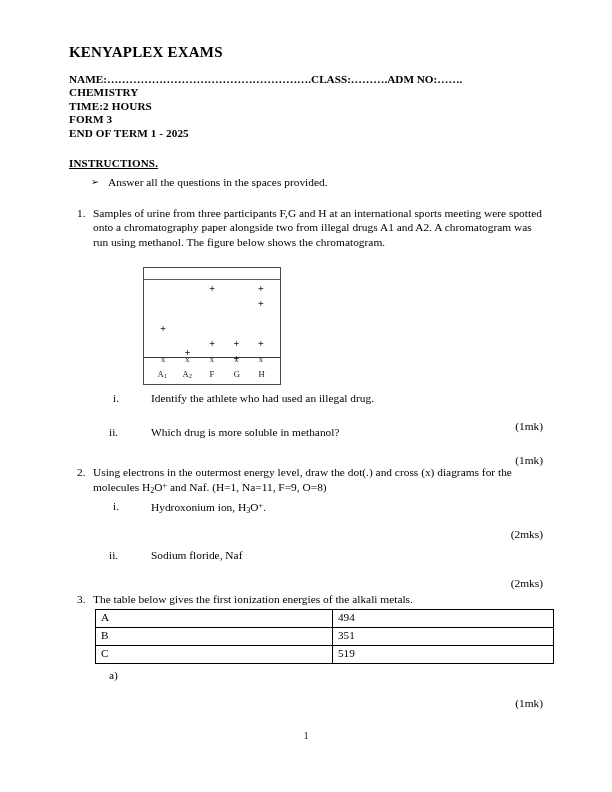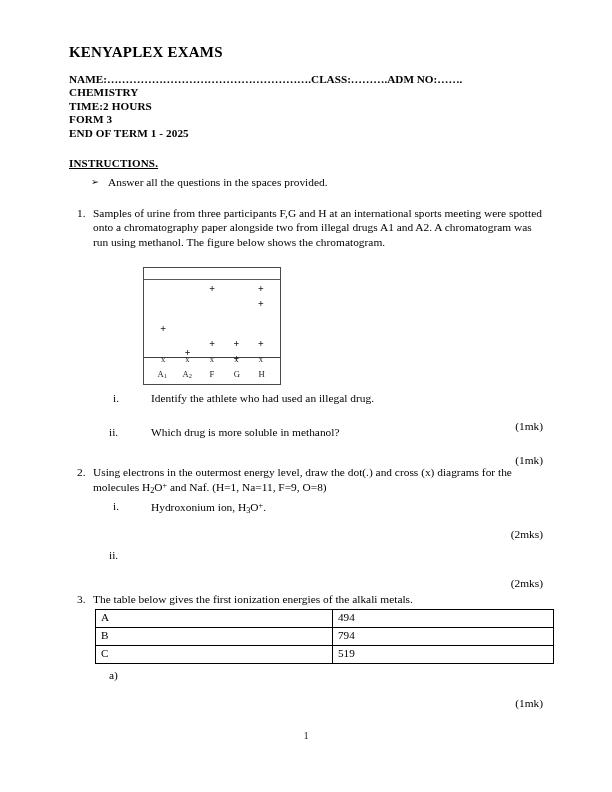--- a/index.html
+++ b/index.html
@@ -278,37 +278,38 @@
     </div>
 
     <div class="sub-row sub-mark-indent">
       <div class="sub-label roman-i">i.</div>
       <div class="sub-text"><span>Hydroxonium ion, H</span><sub>3</sub><span>O</span><sup>+</sup><span>.</span></div>
       <div class="marks">(2mks)</div>
     </div>
     <div class="spacer-3"></div>
     <div class="sub-row sub-mark-indent">
       <div class="sub-label">ii.</div>
+      <div class="sub-text">Sodium floride, Naf</div>
       <div class="marks">(2mks)</div>
     </div>
 
     <div class="q-row q3">
       <div class="q-num">3.</div>
       <div class="q-body">The table below gives the first ionization energies of the alkali metals.</div>
     </div>
 
     <table class="ion-table">
       <tbody>
         <tr>
           <td class="col-el">A</td>
           <td class="col-val">494</td>
         </tr>
         <tr>
           <td class="col-el">B</td>
-          <td class="col-val">794</td>
+          <td class="col-val">351</td>
         </tr>
         <tr>
           <td class="col-el">C</td>
           <td class="col-val">519</td>
         </tr>
       </tbody>
     </table>
 
     <div class="sub-row" style="padding-left:40px; margin-top:4px;">
       <div class="sub-label">a)</div>

